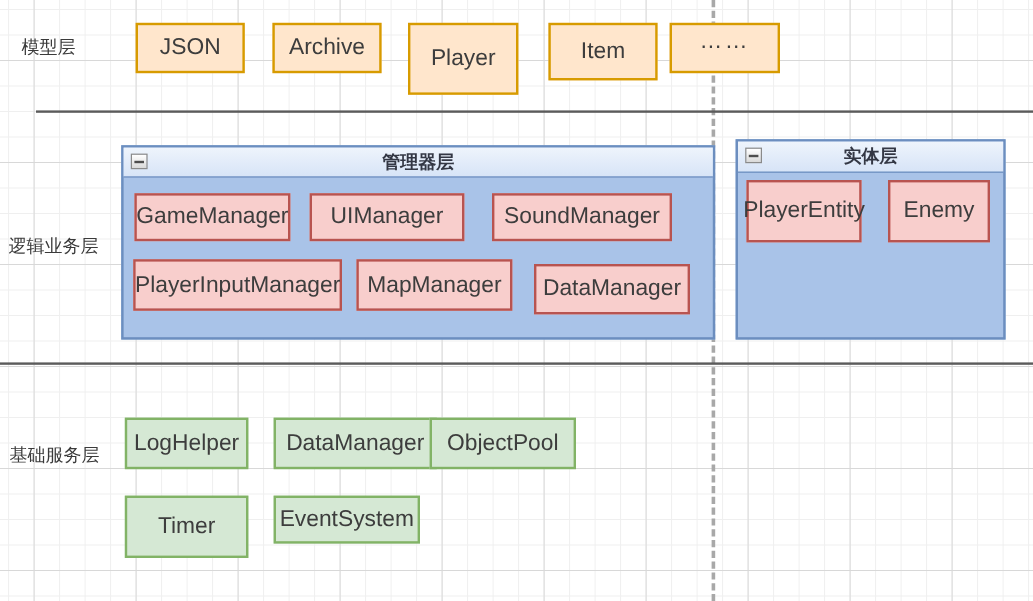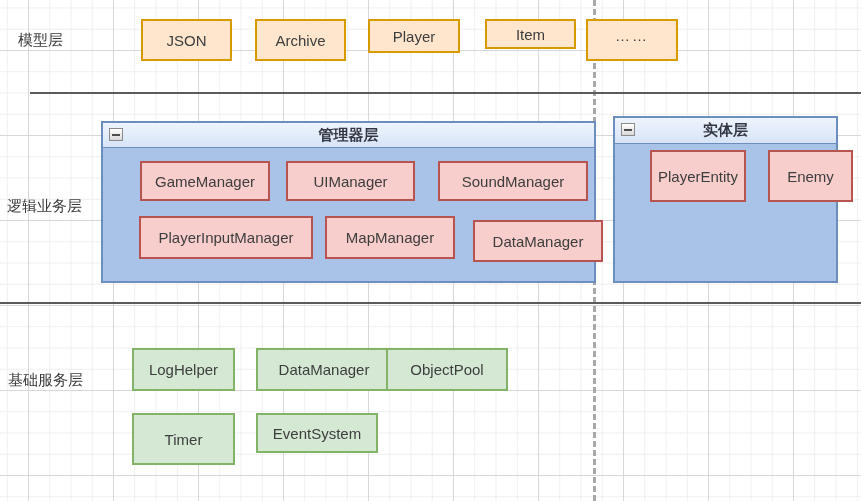--- a/index.html
+++ b/index.html
@@ -30,21 +30,21 @@
   }
   .separator{position:absolute;height:2px;background:var(--separator-color);z-index:2;}
   .sep-model{left:30px;top:92px;width:831px;}
   .sep-logic{left:0px;top:302px;width:861px;}
   .layer-label{
     position:absolute;color:var(--label-text);font-size:15px;line-height:17px;z-index:3;
     white-space:nowrap;
   }
   .node{
     position:absolute;display:flex;align-items:center;justify-content:center;
-    font-size:15px;color:var(--node-text);z-index:4;text-align:center;white-space:nowrap;margin-left:28px;
+    font-size:19px;color:var(--node-text);z-index:4;text-align:center;white-space:nowrap;
   }
   .model-node{background:var(--model-node-fill);border:2px solid var(--model-node-border);}
   .logic-node{background:var(--logic-node-fill);border:2px solid var(--logic-node-border);}
   .service-node{background:var(--service-node-fill);border:2px solid var(--service-node-border);}
   .ellipsis-text{transform:translateY(-5px);letter-spacing:2px;}
   .container{
     position:absolute;border:2px solid var(--container-border);
     background:var(--container-body-fill);z-index:3;
   }
   .container-title{
@@ -77,24 +77,24 @@
   <div class="layer-label" style="left:18px;top:31px;">模型层</div>
   <div class="layer-label" style="left:7px;top:197px;">逻辑业务层</div>
   <div class="layer-label" style="left:8px;top:371px;">基础服务层</div>
 
   <div class="node model-node" style="left:113px;top:19px;width:91px;height:42px;">
     <span>JSON</span>
   </div>
   <div class="node model-node" style="left:227px;top:19px;width:91px;height:42px;">
     <span>Archive</span>
   </div>
-  <div class="node model-node" style="left:340px;top:19px;width:92px;height:34px;">
+  <div class="node model-node" style="left:340px;top:19px;width:92px;height:60px;">
     <span>Player</span>
   </div>
-  <div class="node model-node" style="left:457px;top:19px;width:91px;height:30px;">
+  <div class="node model-node" style="left:457px;top:19px;width:91px;height:48px;">
     <span>Item</span>
   </div>
   <div class="node model-node" style="left:558px;top:19px;width:92px;height:42px;">
     <span class="ellipsis-text">……</span>
   </div>
 
   <div class="container" style="left:101px;top:121px;width:495px;height:162px;">
     <div class="container-title mgr-title">
       <span class="collapse-btn">
           <span class="minus"></span>

